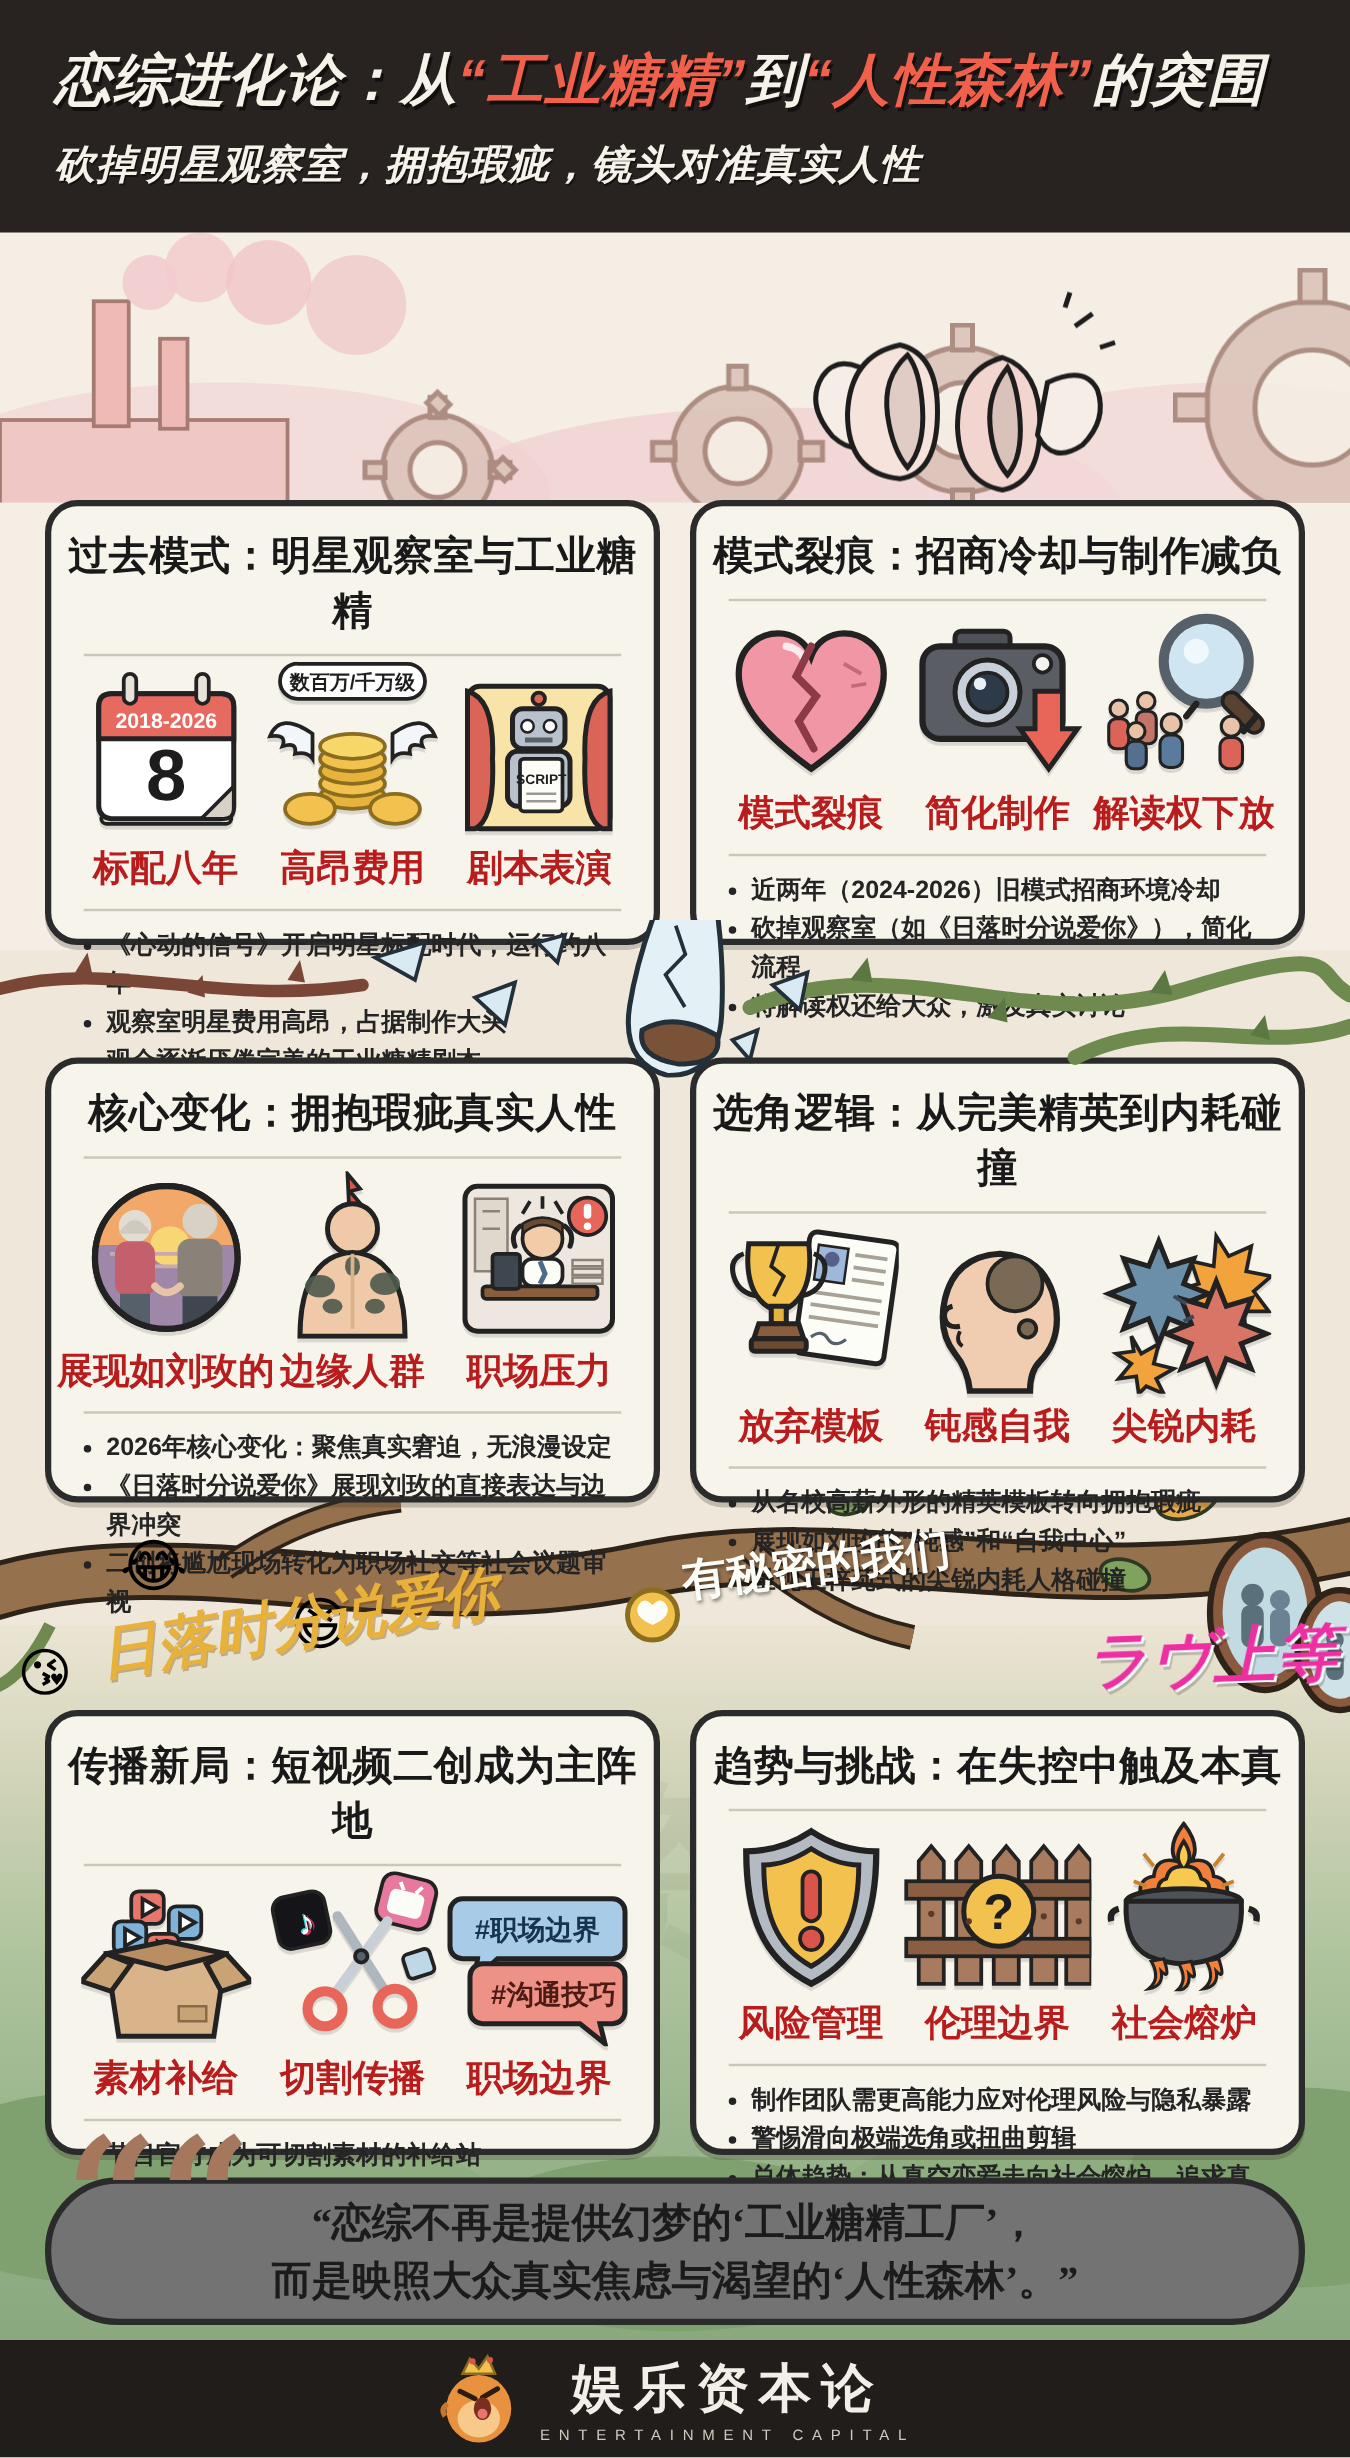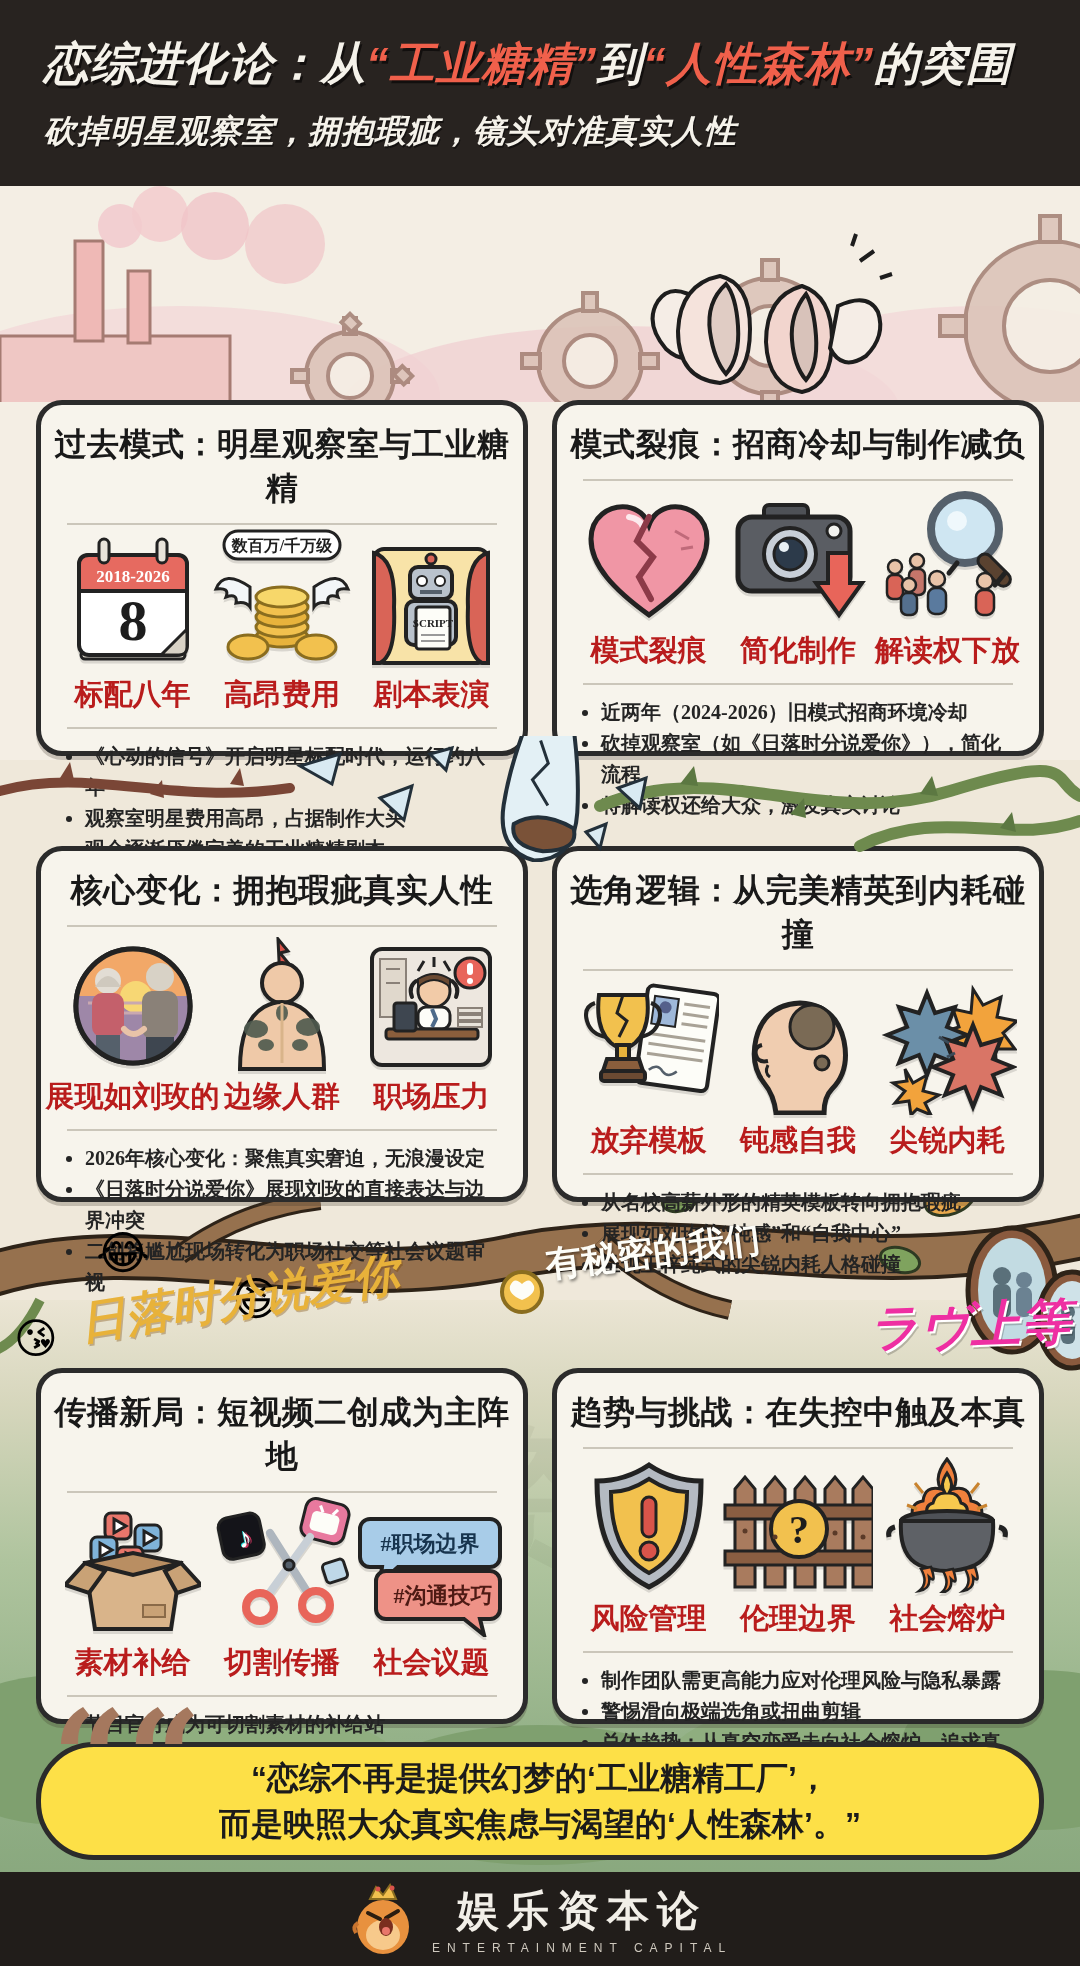--- a/index.html
+++ b/index.html
@@ -23,21 +23,21 @@
   .header .title .accent{color:#F0604B;}
   .header .subtitle{font-size:32px;font-weight:700;margin-top:16px;letter-spacing:1px;
     text-shadow:1px 2px 0 rgba(0,0,0,.5);}
 
   
   .decor{position:absolute;z-index:1;}
   .decor-high{position:absolute;z-index:3;}
 
   
   .card{position:absolute;width:492px;height:356px;background:#F7F4EC;border:5px solid #2B2B2B;
-    border-radius:26px;z-index:2;box-shadow:0 4px 0 rgba(60,50,40,.25);padding:18px 0 0 0;font-family:Liberation Serif, serif;}
+    border-radius:26px;z-index:2;box-shadow:0 4px 0 rgba(60,50,40,.25);padding:18px 0 0 0;}
   .card h2{margin:0;text-align:center;font-size:32px;font-weight:900;color:#191919;letter-spacing:.5px;}
   .card .rule{height:0;border-top:2px solid #CBC6BA;margin:12px 26px;}
   .icons-row{display:flex;justify-content:space-between;align-items:flex-end;padding:0 18px;height:178px;}
   .icon-cell{width:33%;display:flex;flex-direction:column;align-items:center;justify-content:flex-end;}
   .icon-art{height:142px;display:flex;align-items:flex-end;justify-content:flex-start;}
   .icon-art svg{display:block;filter:drop-shadow(0 3px 0 rgba(0,0,0,.12));}
   .icon-label{font-size:29px;font-weight:900;color:#b91c1c;margin-top:6px;white-space:nowrap;}
   ul.bullets{margin:8px 0 0 0;padding:0 20px 0 44px;}
   ul.bullets li{font-size:20px;font-weight:700;color:#242424;line-height:1.55;letter-spacing:0;}
 
@@ -50,23 +50,23 @@
   .band-emoji{position:absolute;z-index:2;font-size:46px;}
   .logo-script{position:absolute;z-index:2;font-weight:900;white-space:nowrap;}
   .logo1{left:78px;top:1268px;font-size:46px;color:#E8B23A;transform:rotate(-9deg);font-style:italic;
     text-shadow:1px 2px 0 rgba(120,70,0,.35);}
   .logo2{left:545px;top:1228px;font-size:36px;color:#FDFDF8;transform:rotate(-7deg);
     font-family:"DejaVu Serif",serif;text-shadow:1px 2px 3px rgba(0,0,0,.45);}
   .logo3{left:868px;top:1292px;font-size:50px;color:#EE2FA2;transform:rotate(-2deg);font-style:italic;
     text-shadow:2px 2px 0 #fff,3px 4px 0 rgba(0,0,0,.2);}
 
   
-  .quote-card{position:absolute;left:36px;top:1742px;width:1008px;height:118px;background:#fde047;
+  .quote-card{position:absolute;left:36px;top:1742px;width:1008px;height:118px;background:#737373;
     border:5px solid #2B2B2B;border-radius:58px;z-index:4;display:flex;flex-direction:column;
-    justify-content:center;align-items:center;}
+    justify-content:center;align-items:center;font-family:Liberation Serif, serif;}
   .quote-line{font-size:32px;font-weight:900;color:#1b1b1b;line-height:1.45;}
   .qmark{position:absolute;z-index:5;font-family:"DejaVu Serif",serif;font-size:130px;font-weight:900;
     color:#A5785E;line-height:0;}
   .qmark.open{left:52px;top:1758px;}
   .qmark.close{left:948px;top:1868px;transform:rotate(180deg);}
 
   
   .footer{position:absolute;left:0;top:1872px;width:1080px;height:94px;background:#211D1A;z-index:6;
     display:flex;align-items:center;justify-content:center;gap:14px;}
   .brand-block{display:flex;flex-direction:column;align-items:center;}
@@ -571,21 +571,21 @@
             <g stroke="#222" stroke-width="4">
               <path d="M14,14 h120 a10,10 0 0 1 10,10 v28 a10,10 0 0 1 -10,10 h-92 l-18,16 2,-16 h-12 a10,10 0 0 1 -10,-10 v-28 a10,10 0 0 1 10,-10 z" fill="#A8CCE8"></path>
             </g>
             <text x="74" y="46" text-anchor="middle" font-size="22" font-weight="bold" fill="#17344E">#职场边界</text>
             <g stroke="#222" stroke-width="4">
               <path d="M30,66 h104 a10,10 0 0 1 10,10 v28 a10,10 0 0 1 -10,10 h-10 l4,16 -20,-16 h-78 a10,10 0 0 1 -10,-10 v-28 a10,10 0 0 1 10,-10 z" fill="#EE9287"></path>
             </g>
             <text x="87" y="98" text-anchor="middle" font-size="22" font-weight="bold" fill="#4E1A14">#沟通技巧</text>
           </svg>
         </div>
-        <div class="icon-label">社会议题</div>
+        <div class="icon-label">职场边界</div>
       </div>
     </div>
     <div class="rule"></div>
     <ul class="bullets">
       <li>节目官方成为可切割素材的补给站</li>
       <li>短视频二创平台（抖/B/红）成为传播主力</li>
       <li>二创将尴尬现场转化为职场社交等社会议题审视</li>
     </ul>
   </div>
 

